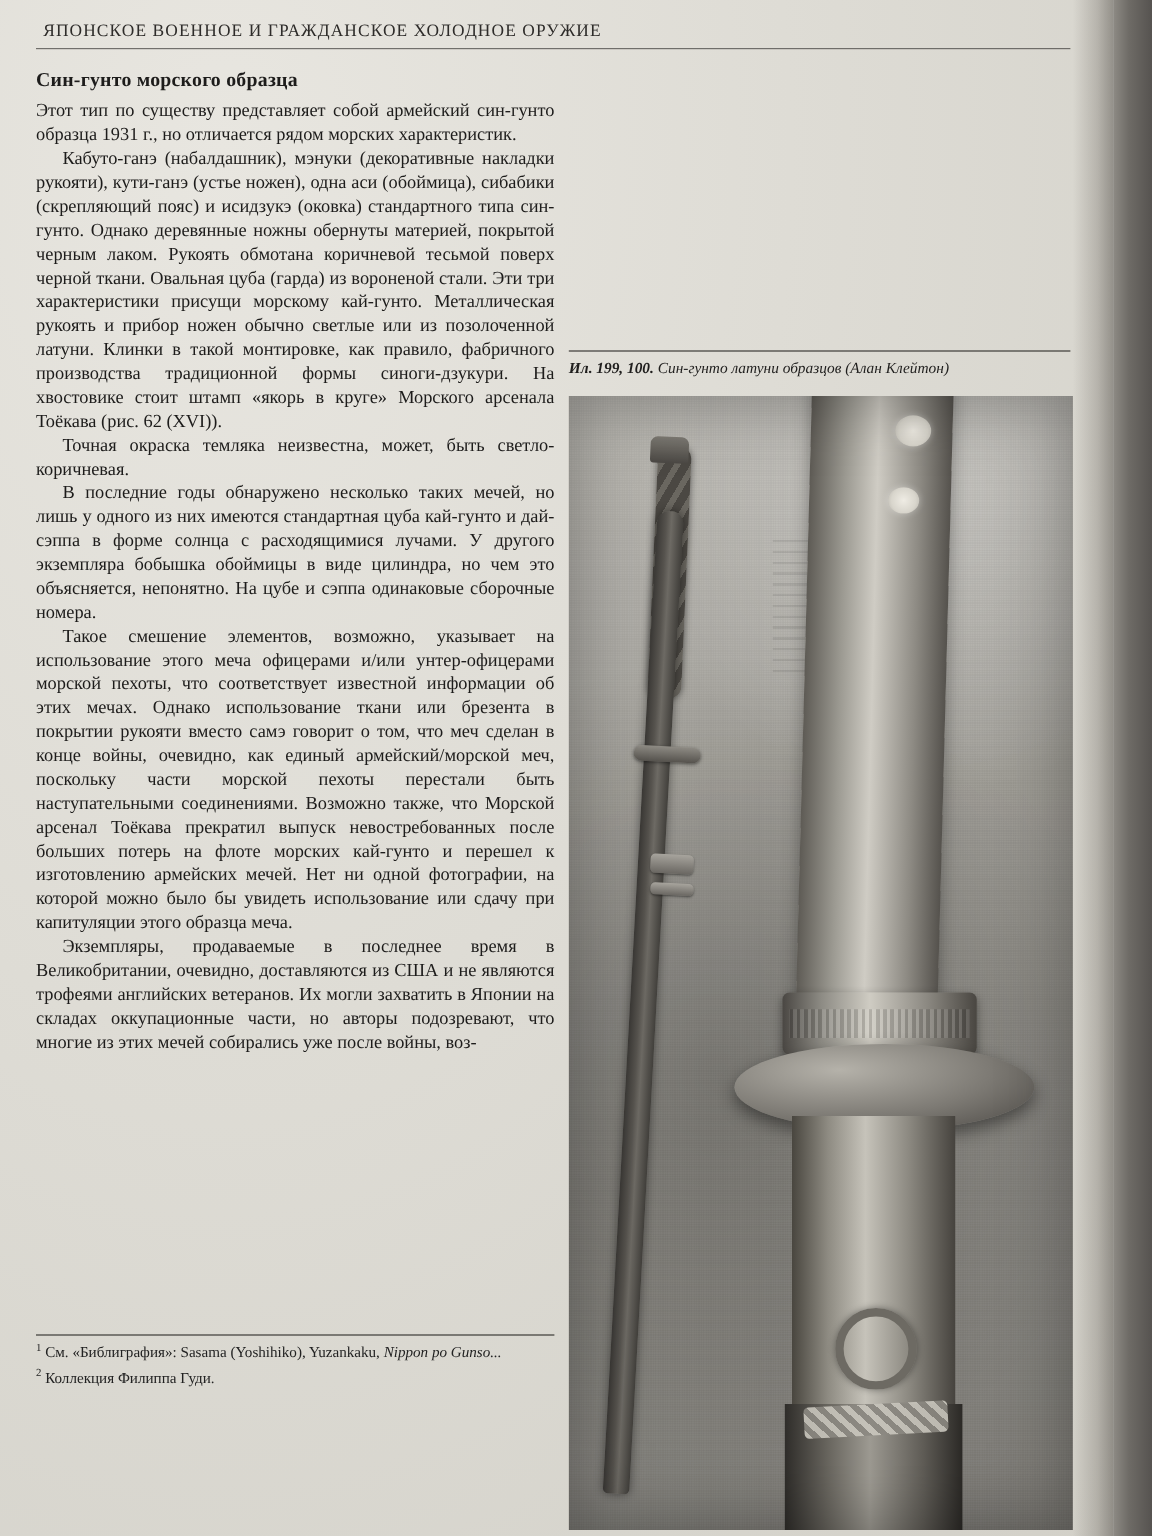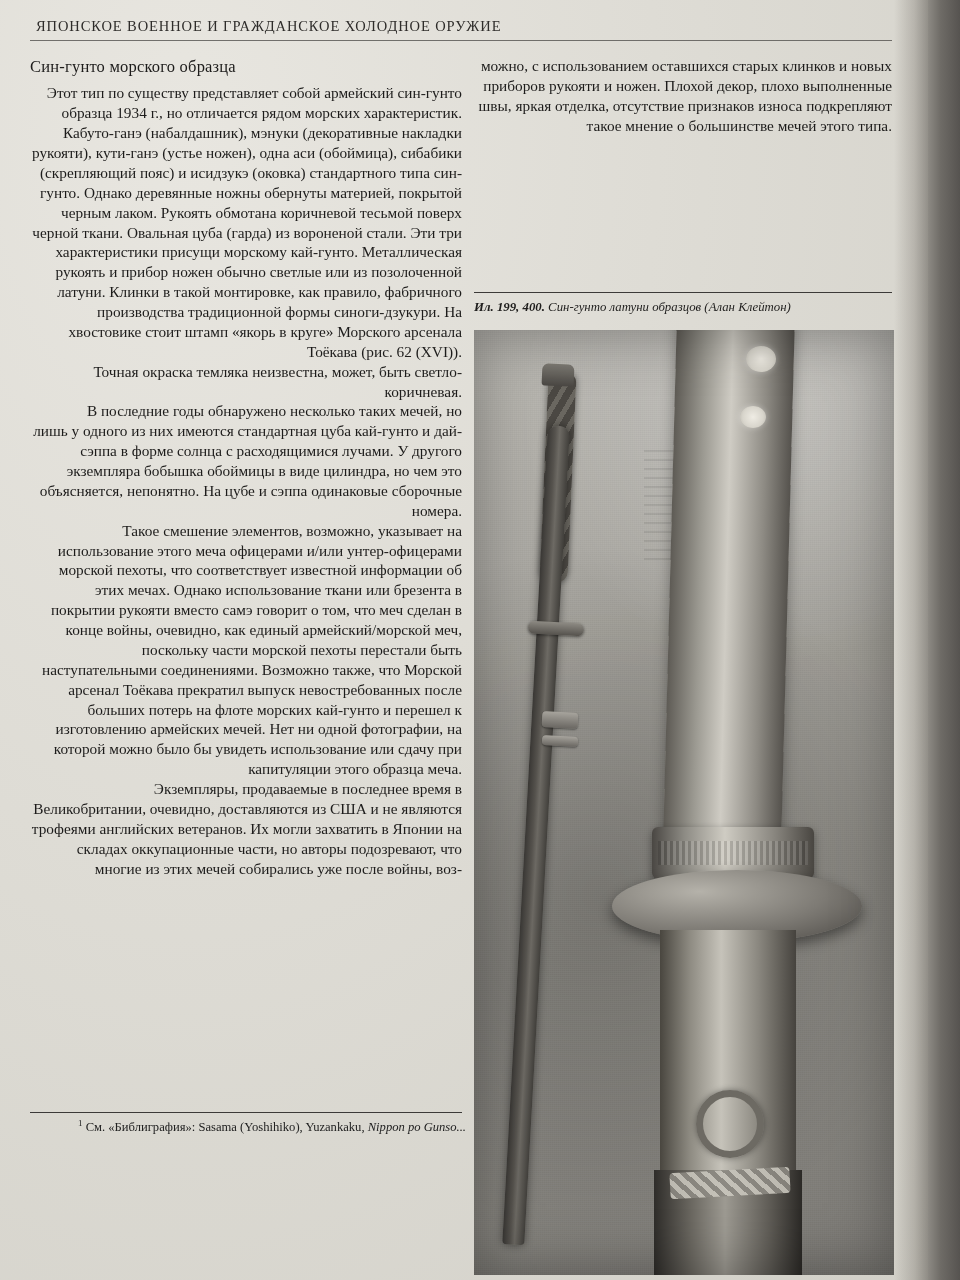--- a/index.html
+++ b/index.html
@@ -71,28 +71,27 @@
   .col-left {
     left: 30px;
     width: 432px;
   }
   .col-right {
     left: 474px;
     width: 418px;
   }
   h2.section-title {
     font-size: 16.5px;
-    font-weight: normal;
+    font-weight: bold;
     margin: 0 0 6px 0;
     letter-spacing: .2px;
   }
   p {
     margin: 0;
     text-indent: 22px;
-    text-align: right;
   }
   p.noindent { text-indent: 0; }
   
   .footnote-rule {
     position: absolute;
     left: 30px;
     top: 1112px;
     width: 432px;
     height: 1px;
     background: #3c3a38;
@@ -326,43 +325,44 @@
 
 <div class="page">
   <div class="sheet"></div>
   <div class="page-edge"></div>
 
   <div class="running-head">ЯПОНСКОЕ ВОЕННОЕ И ГРАЖДАНСКОЕ ХОЛОДНОЕ ОРУЖИЕ</div>
   <div class="rule-top"></div>
 
   <div class="col col-left">
     <h2 class="section-title">Син-гунто морского образца</h2>
-    <p class="noindent">Этот тип по существу представляет собой армейский син-гунто образца 1934 г., но отличается рядом морских характеристик.</p>
+    <p class="noindent">Этот тип по существу представляет собой армейский син-гунто образца 1931 г., но отличается рядом морских характеристик.</p>
     <p>Кабуто-ганэ (набалдашник), мэнуки (декоративные накладки рукояти), кути-ганэ (устье ножен), одна аси (обоймица), сибабики (скрепляющий пояс) и исидзукэ (оковка) стандартного типа син-гунто. Однако деревянные ножны обернуты материей, покрытой черным лаком. Рукоять обмотана коричневой тесьмой поверх черной ткани. Овальная цуба (гарда) из вороненой стали. Эти три характеристики присущи морскому кай-гунто. Металлическая рукоять и прибор ножен обычно светлые или из позолоченной латуни. Клинки в такой монтировке, как правило, фабричного производства традиционной формы синоги-дзукури. На хвостовике стоит штамп «якорь в круге» Морского арсенала Тоёкава (рис. 62 (XVI)).</p>
     <p>Точная окраска темляка неизвестна, может, быть светло-коричневая.</p>
     <p>В последние годы обнаружено несколько таких мечей, но лишь у одного из них имеются стандартная цуба кай-гунто и дай-сэппа в форме солнца с расходящимися лучами. У другого экземпляра бобышка обоймицы в виде цилиндра, но чем это объясняется, непонятно. На цубе и сэппа одинаковые сборочные номера.</p>
     <p>Такое смешение элементов, возможно, указывает на использование этого меча офицерами и/или унтер-офицерами морской пехоты, что соответствует известной информации об этих мечах. Однако использование ткани или брезента в покрытии рукояти вместо самэ говорит о том, что меч сделан в конце войны, очевидно, как единый армейский/морской меч, поскольку части морской пехоты перестали быть наступательными соединениями. Возможно также, что Морской арсенал Тоёкава прекратил выпуск невостребованных после больших потерь на флоте морских кай-гунто и перешел к изготовлению армейских мечей. Нет ни одной фотографии, на которой можно было бы увидеть использование или сдачу при капитуляции этого образца меча.</p>
     <p>Экземпляры, продаваемые в последнее время в Великобритании, очевидно, доставляются из США и не являются трофеями английских ветеранов. Их могли захватить в Японии на складах оккупационные части, но авторы подозревают, что многие из этих мечей собирались уже после войны, воз-</p>
   </div>
 
   <div class="footnote-rule"></div>
   <div class="footnotes">
     <p>
       <span class="fn-num">1</span>
       <span>См. «Библиграфия»: Sasama (Yoshihiko), Yuzankaku, </span><em>Nippon po Gunso...</em>
     </p>
+    <p>
+      <span class="fn-num">2</span>
+      <span>Коллекция Филиппа Гуди.</span>
+    </p>
   </div>
 
-  <div class="col col-right">
-    <p class="noindent">можно, с использованием оставшихся старых клинков и новых приборов рукояти и ножен. Плохой декор, плохо выполненные швы, яркая отделка, отсутствие признаков износа подкрепляют такое мнение о большинстве мечей этого типа.</p>
-  </div>
 
   <div class="fig-rule"></div>
   <div class="fig-caption">
-    <b>Ил. 199, 400.</b><span> Син-гунто латуни образцов (Алан Клейтон)</span>
+    <b>Ил. 199, 100.</b><span> Син-гунто латуни образцов (Алан Клейтон)</span>
   </div>
 
   <div class="photo">
     <div class="photo-inner"></div>
     <div class="grain"></div>
     <div class="ghost-text"></div>
 
     <div class="sword">
       <div class="hilt"></div>
       <div class="pommel"></div>

